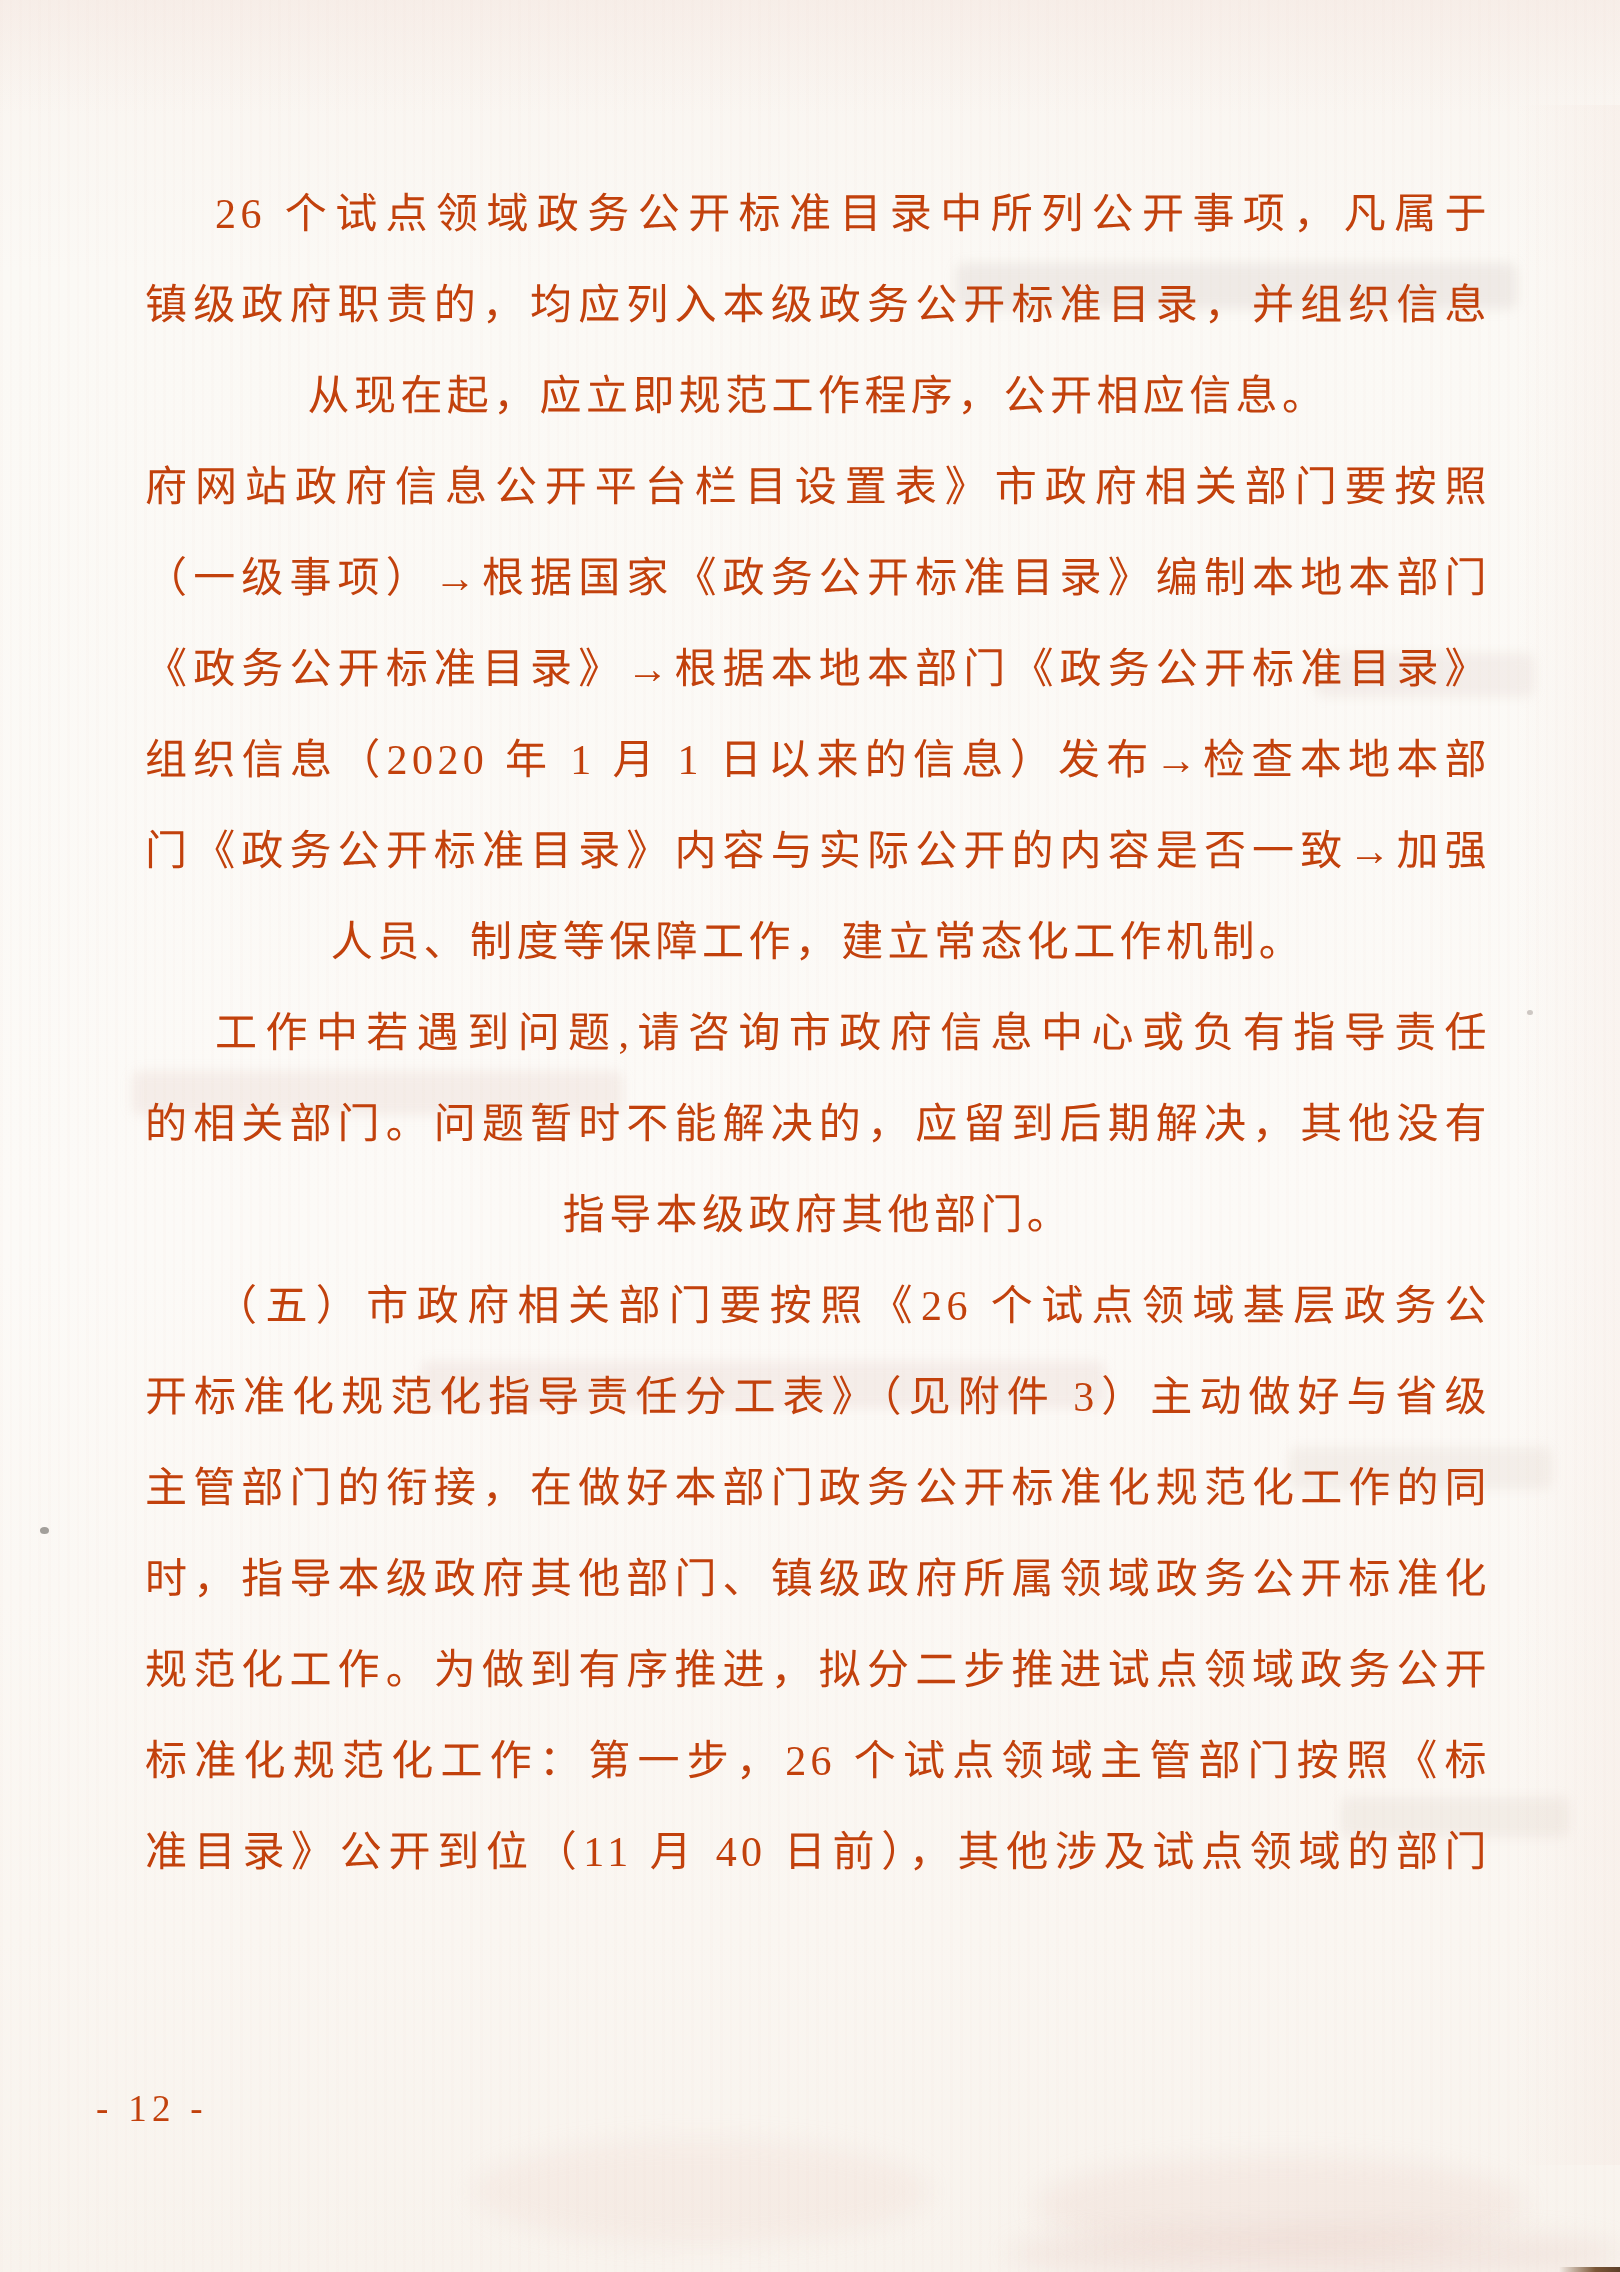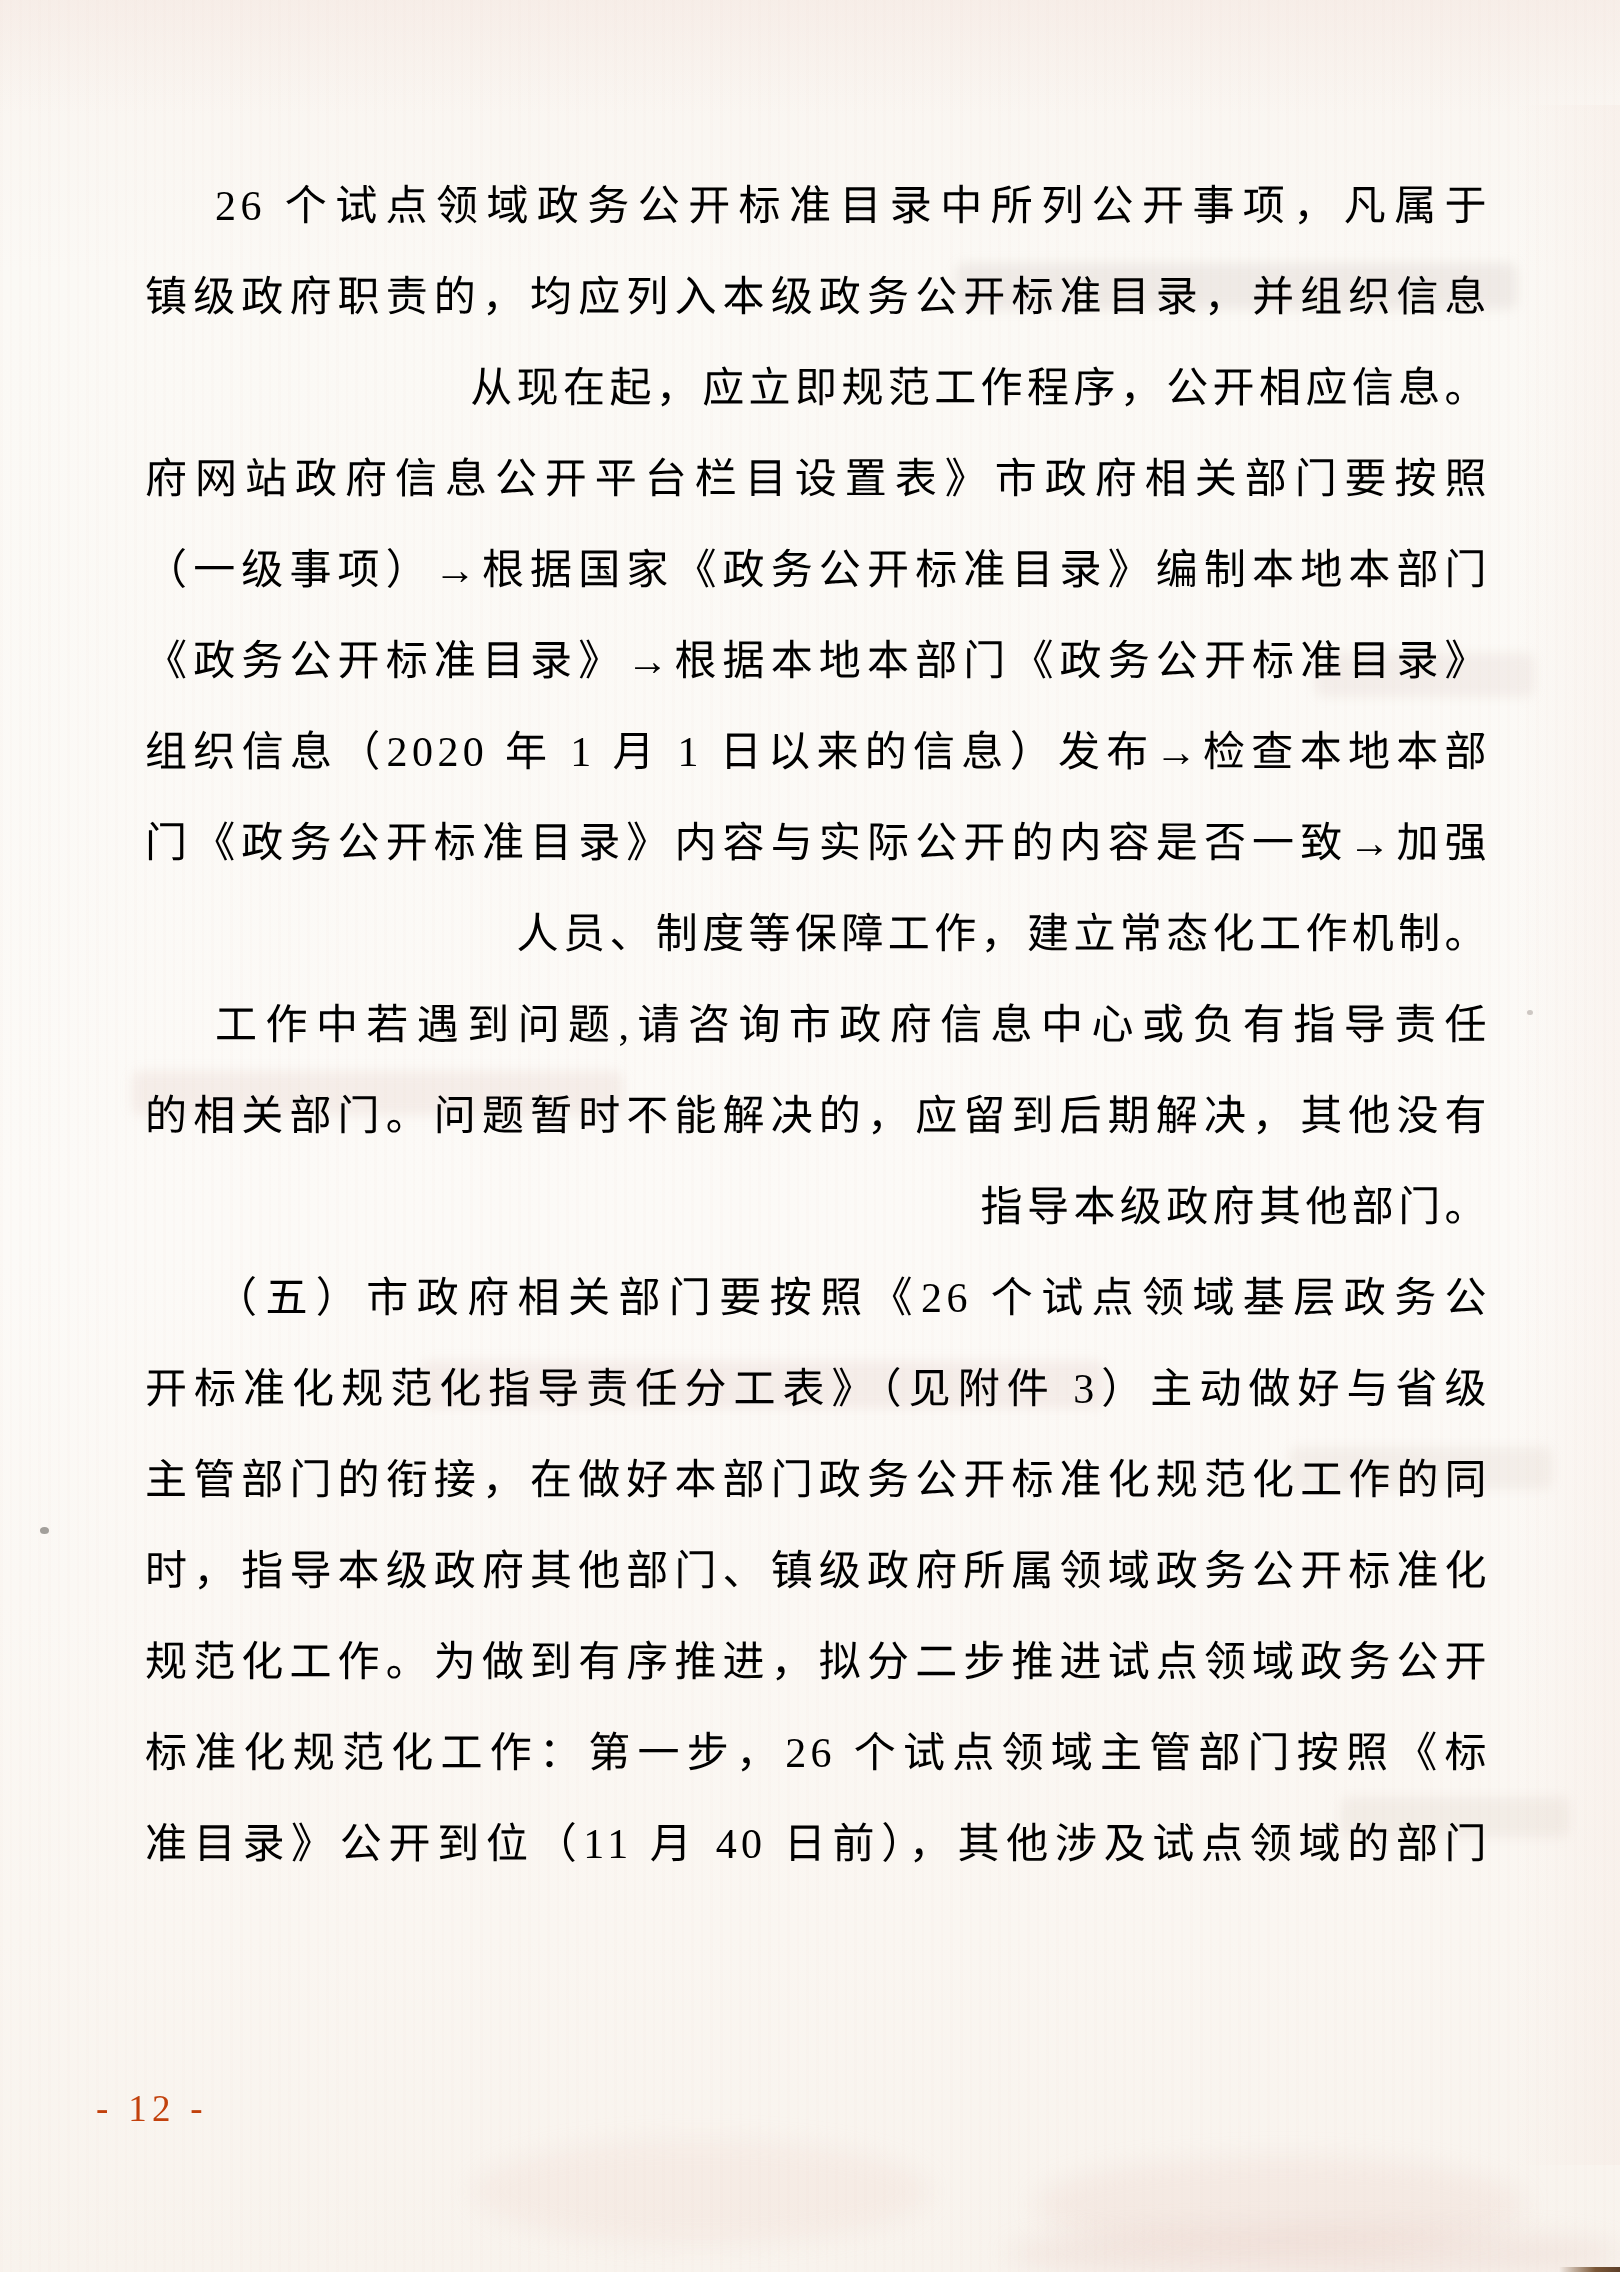--- a/index.html
+++ b/index.html
@@ -14,31 +14,31 @@
     background:
       repeating-linear-gradient(90deg, rgba(242,226,219,0.10) 0px, rgba(242,226,219,0.10) 2.6px, rgba(255,255,255,0) 2.6px, rgba(255,255,255,0) 9.6px),
       linear-gradient(180deg,#f9f4ef 0%,#fbf9f5 12%,#fcfaf7 55%,#faf6f1 85%,#f8f3ed 100%);
   }
   .tint-band{position:absolute;pointer-events:none;}
   .blotch{position:absolute;border-radius:50%;filter:blur(12.3px);pointer-events:none;}
   .ghost{position:absolute;filter:blur(6.1px);border-radius:8.8px;pointer-events:none;}
   .speck{position:absolute;border-radius:50%;pointer-events:none;}
 
   .text-block{
-    position:absolute;left:145px;top:161px;width:1346px;
-    color:#000000;
+    position:absolute;left:145px;top:169px;width:1346px;
+    color:#c2410c;
   }
   .line{
     height:91px;line-height:91px;
     font-size:42px;letter-spacing:4.4px;
     text-align:justify;text-align-last:justify;
     white-space:nowrap;
   }
   .line.indent{padding-left:70px;}
-  .line.para-end{text-align:right;text-align-last:auto;}
+  .line.para-end{text-align:center;text-align-last:auto;}
 
   .page-number{
     position:absolute;left:96px;top:2087px;
     font-size:37px;color:#c2410c;letter-spacing:5.3px;
     font-family:"Liberation Serif","DejaVu Serif",serif;
   }
   .edge-smudge{
     position:absolute;right:0;bottom:0;width:61px;height:6.1px;
     background:linear-gradient(90deg,rgba(140,90,50,0),#7a5636 60%,#5d3f28);
     pointer-events:none;

